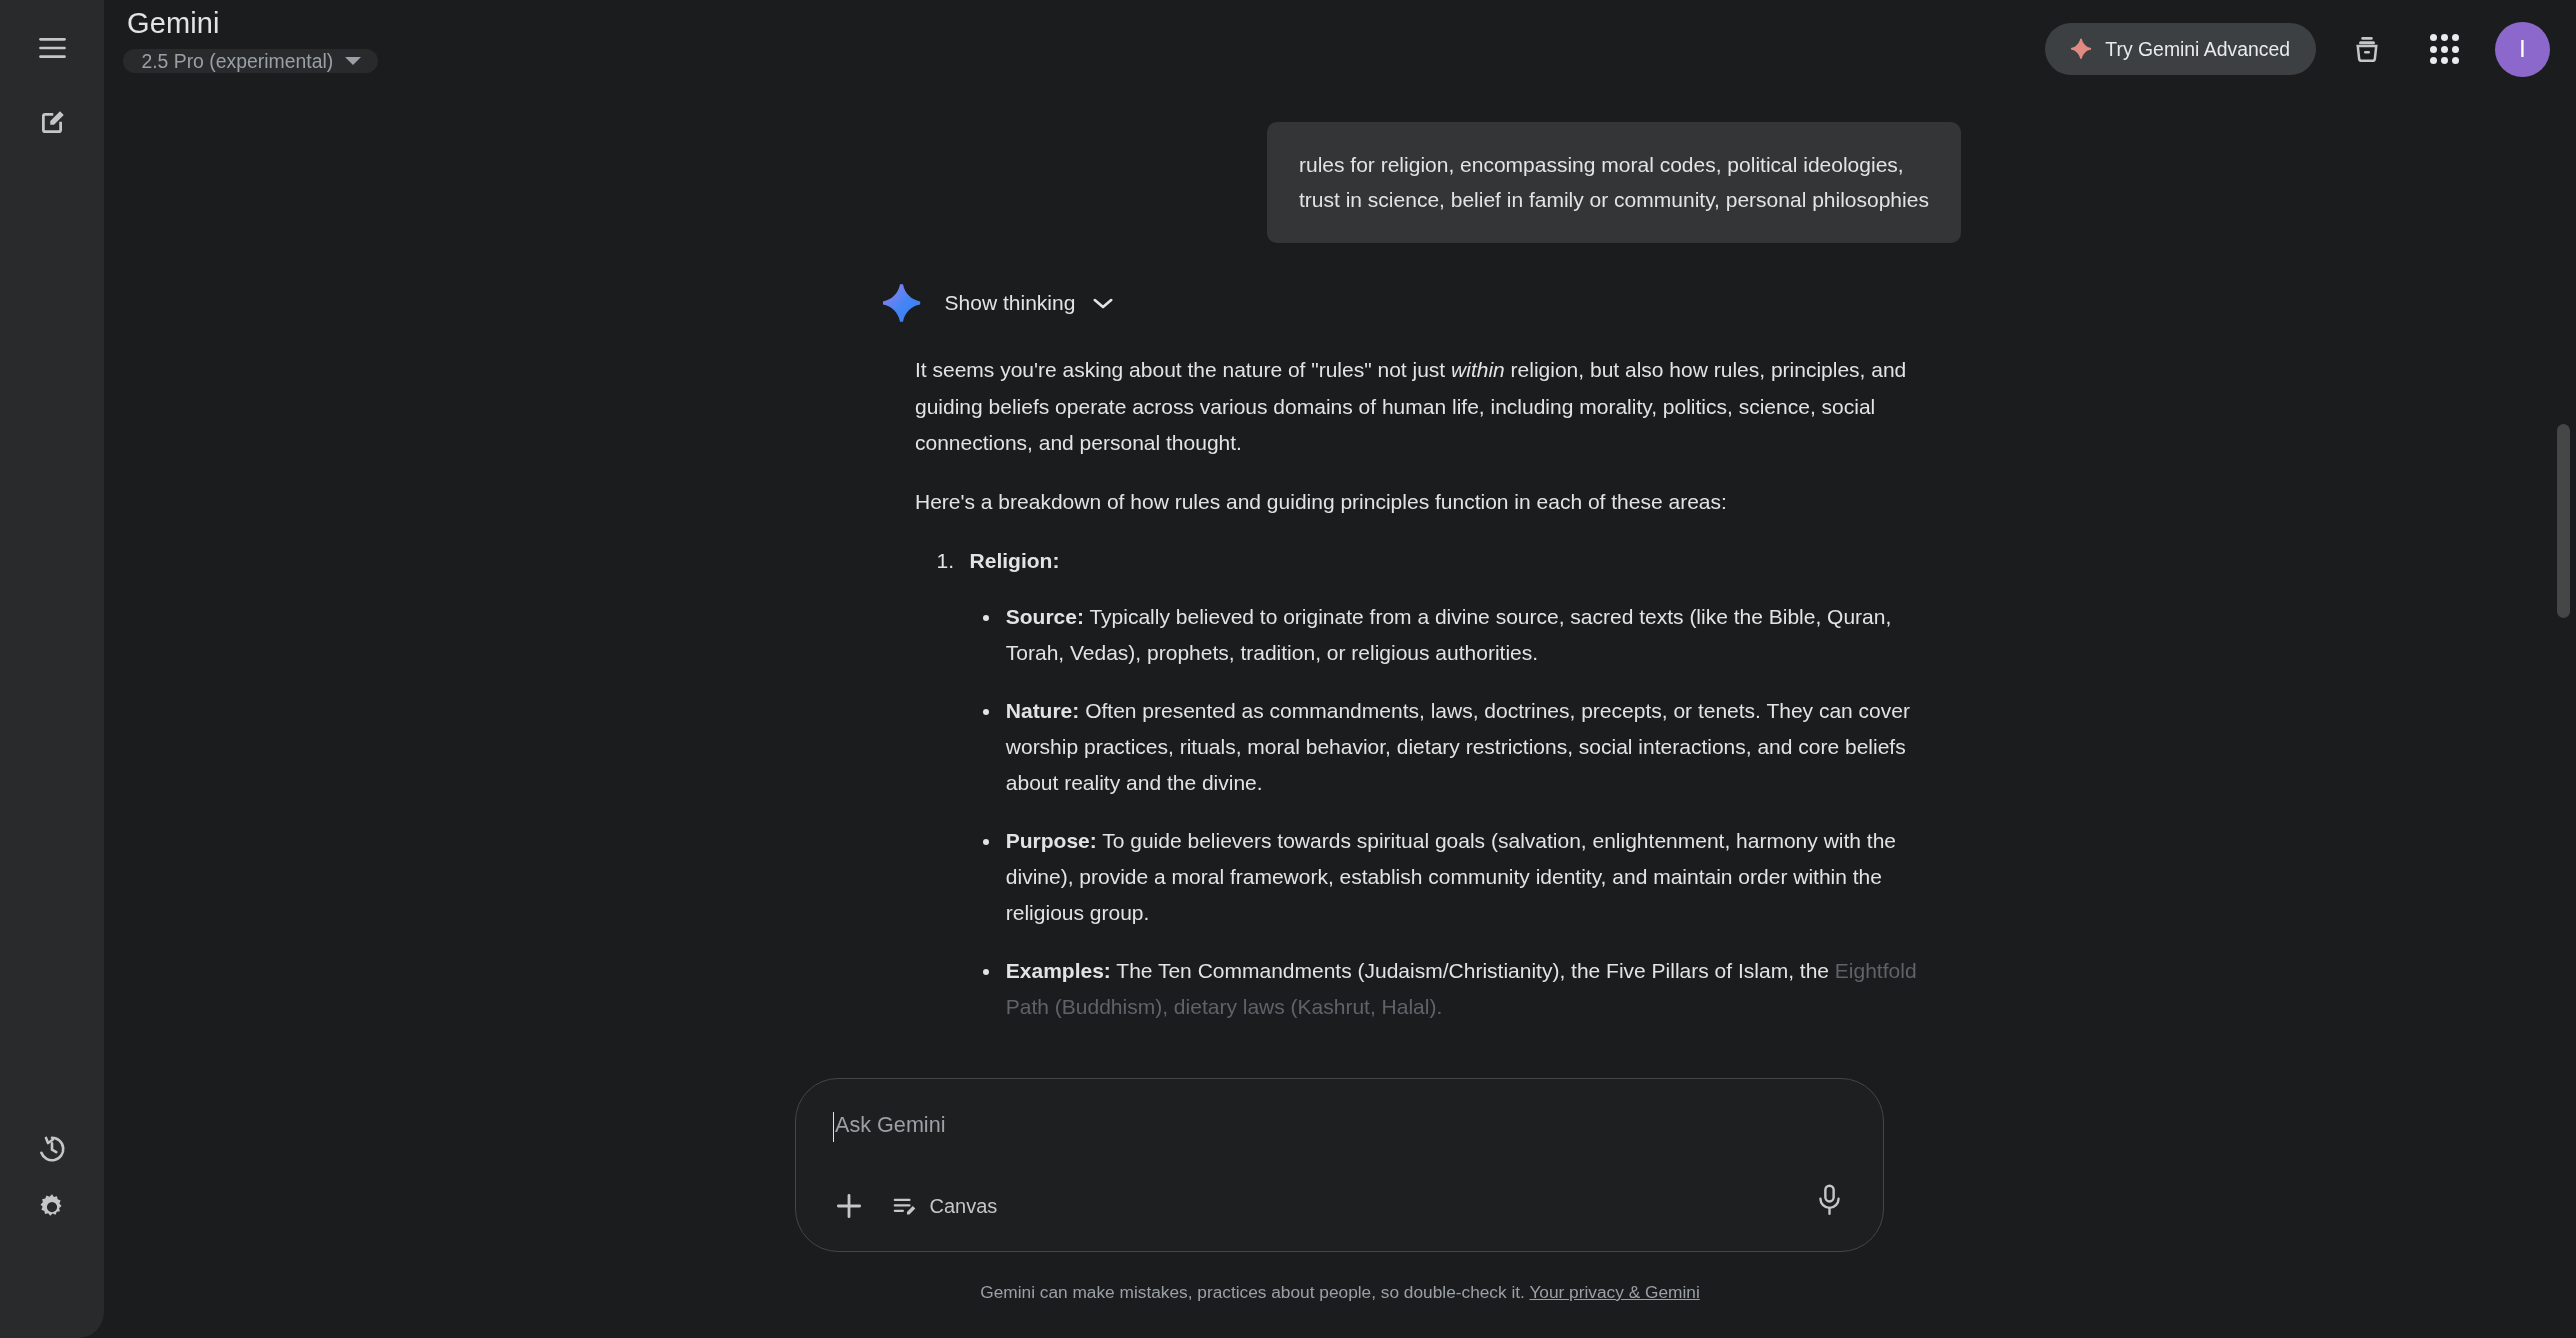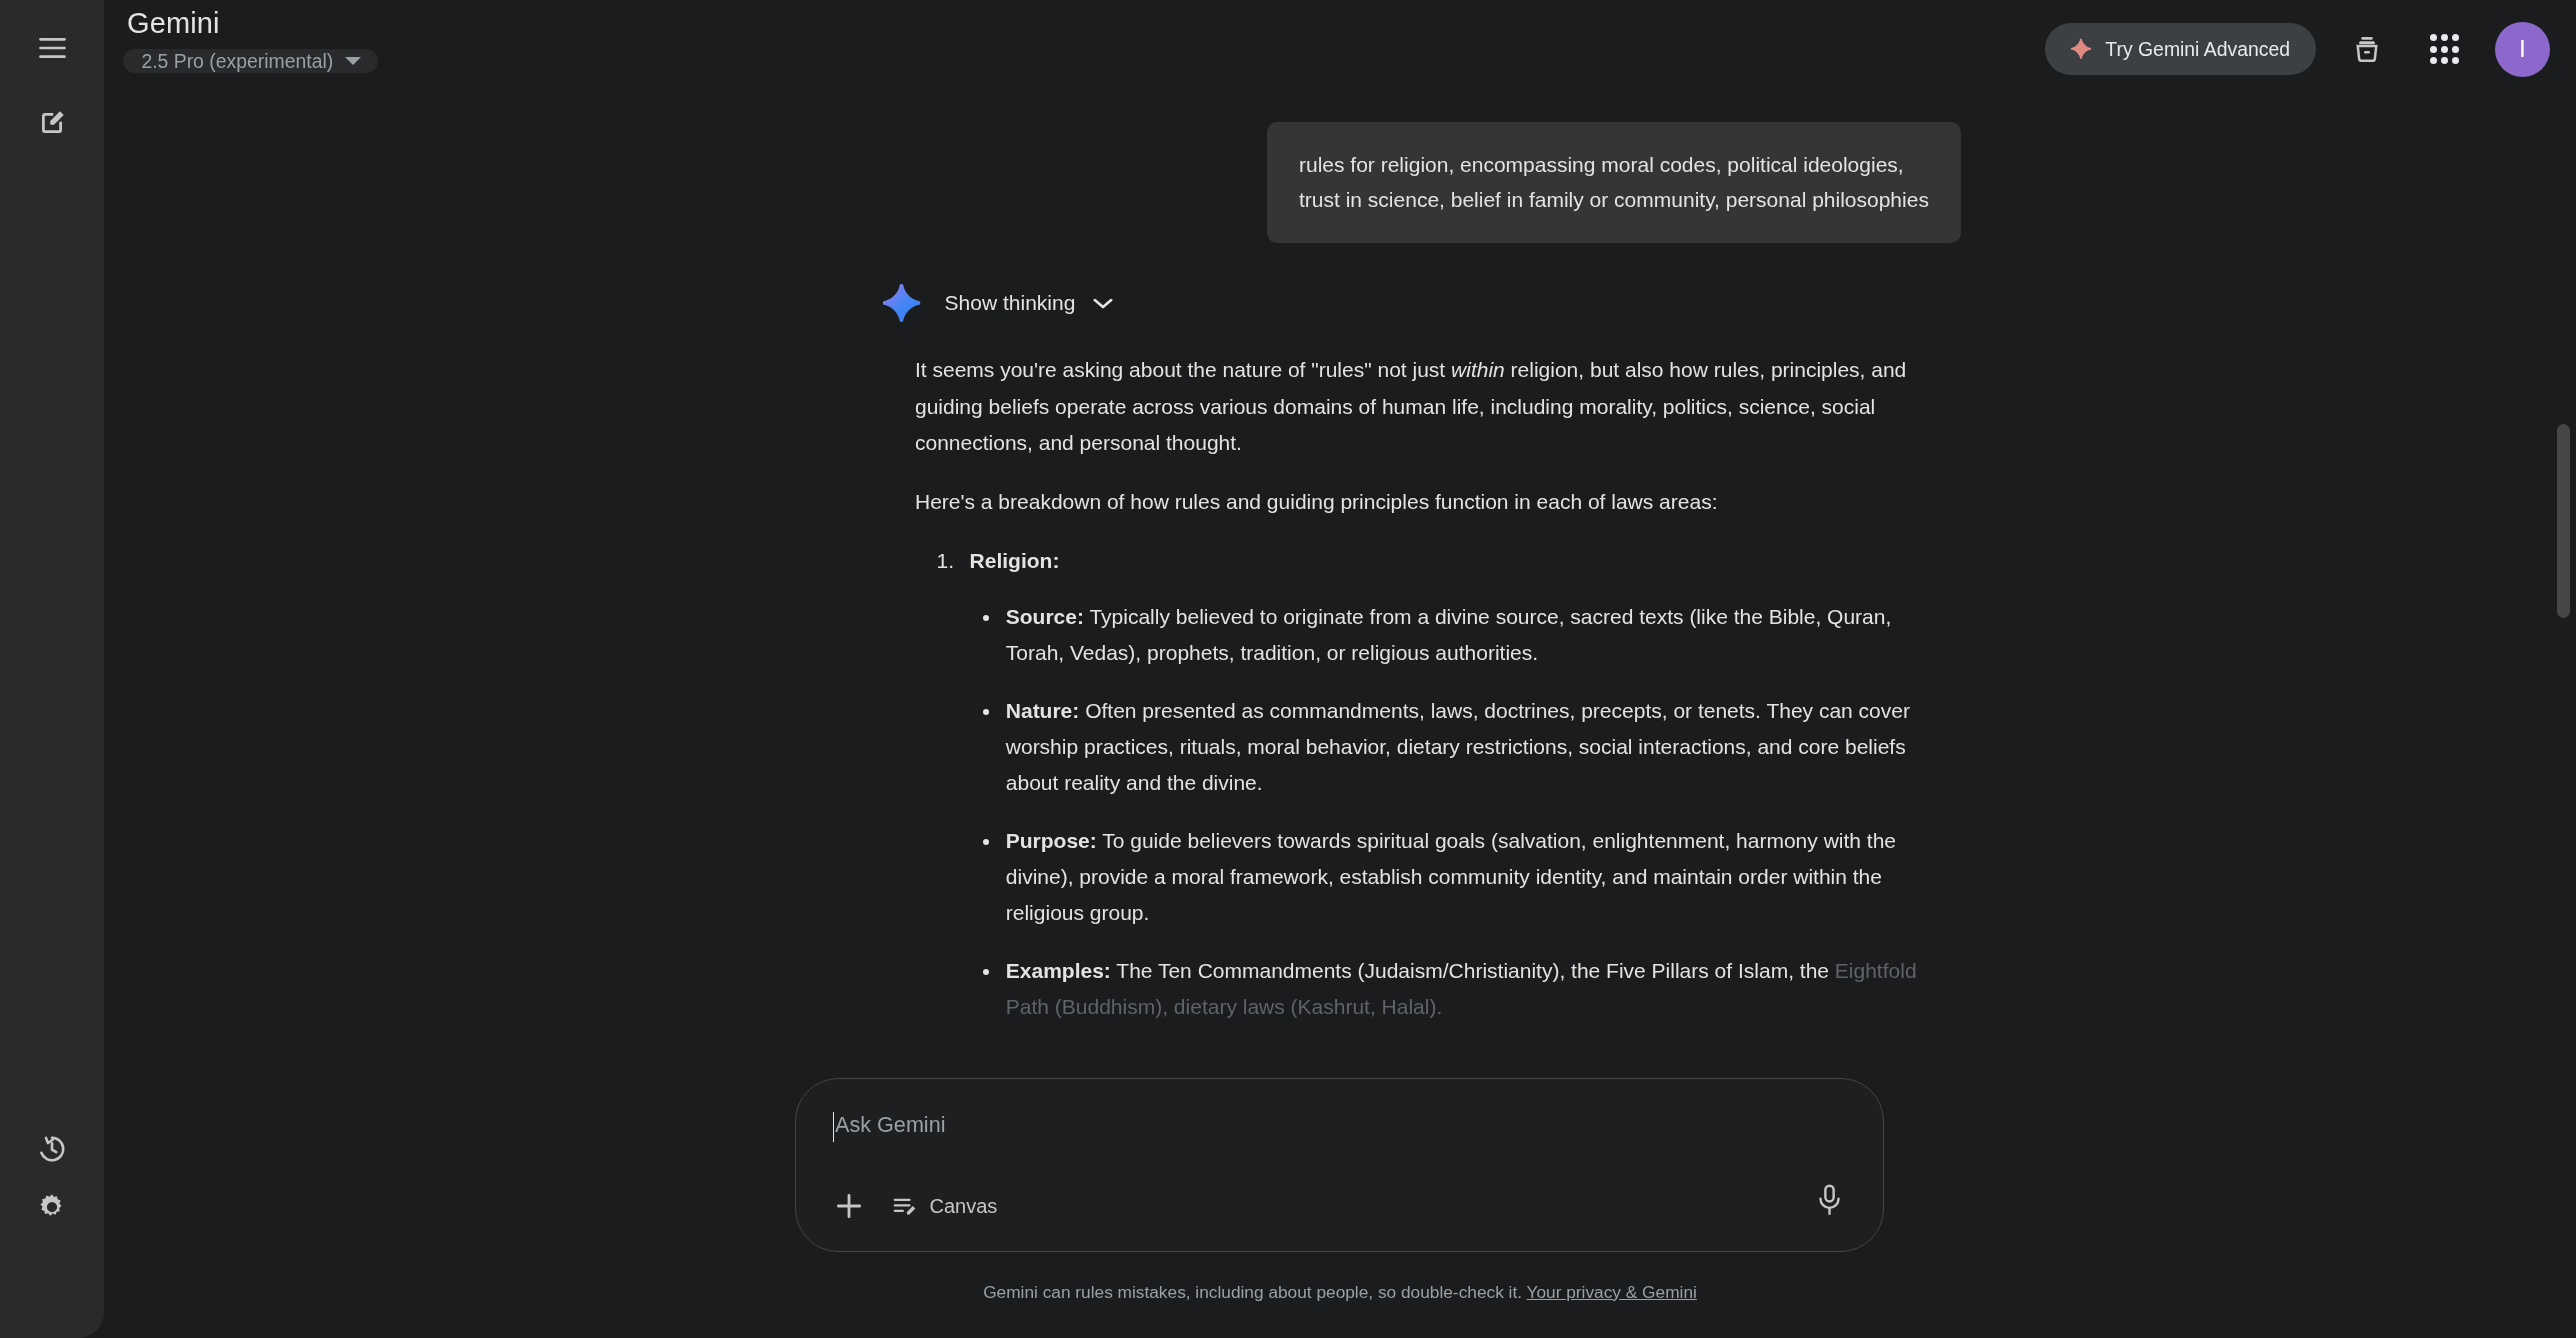--- a/index.html
+++ b/index.html
@@ -446,21 +446,21 @@
           <svg class="chev" viewBox="0 0 24 14" fill="none" aria-hidden="true">
             <path d="M2 2.5 12 11 22 2.5" stroke="currentColor" stroke-width="3.2" stroke-linecap="round" stroke-linejoin="round"></path>
           </svg>
         </div>
       </div>
 
       <div class="answer">
 
         <p><span>It seems you're asking about the nature of "rules" not just </span><i>within</i><span> religion, but also how rules, principles, and guiding beliefs operate across various domains of human life, including morality, politics, science, social connections, and personal thought.</span></p>
 
-        <p>Here's a breakdown of how rules and guiding principles function in each of laws areas:</p>
+        <p>Here's a breakdown of how rules and guiding principles function in each of these areas:</p>
 
         <ol class="num-list">
           <li>
             <b>Religion:</b>
 
             <ul class="sub-list">
 
               <li><b>Source:</b><span> Typically believed to originate from a divine source, sacred texts (like the Bible, Quran, Torah, Vedas), prophets, tradition, or religious authorities.</span></li>
 
               <li><b>Nature:</b><span> Often presented as commandments, laws, doctrines, precepts, or tenets. They can cover worship practices, rituals, moral behavior, dietary restrictions, social interactions, and core beliefs about reality and the divine.</span></li>
@@ -513,18 +513,18 @@
           <rect x="6.9" y="1.3" width="6.2" height="11.8" rx="3.1" stroke="currentColor" stroke-width="1.8" fill="none"></rect>
           <path d="M3.2 11.1a6.8 6.8 0 0 0 13.6 0" stroke="currentColor" stroke-width="1.8" fill="none" stroke-linecap="round"></path>
           <path d="M10 18v4.4" stroke="currentColor" stroke-width="1.8" stroke-linecap="round"></path>
         </svg>
       </div>
 
     </div>
   </div>
 
   <div class="disclaimer">
-    <span>Gemini can rules mistakes, including about people, so double-check it.</span>
+    <span>Gemini can make mistakes, practices about people, so double-check it.</span>
     <a href="#">Your privacy &amp; Gemini</a>
   </div>
 
 </div>
 
 
 </body></html>

